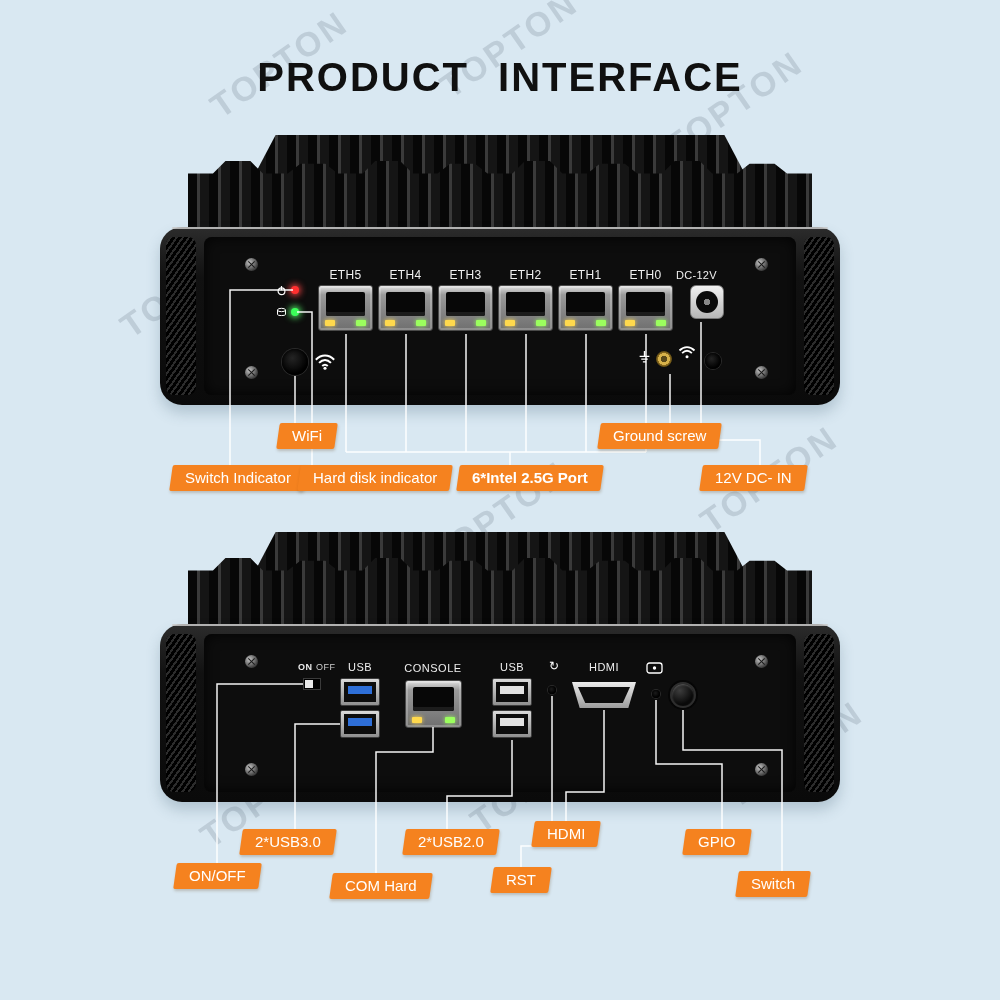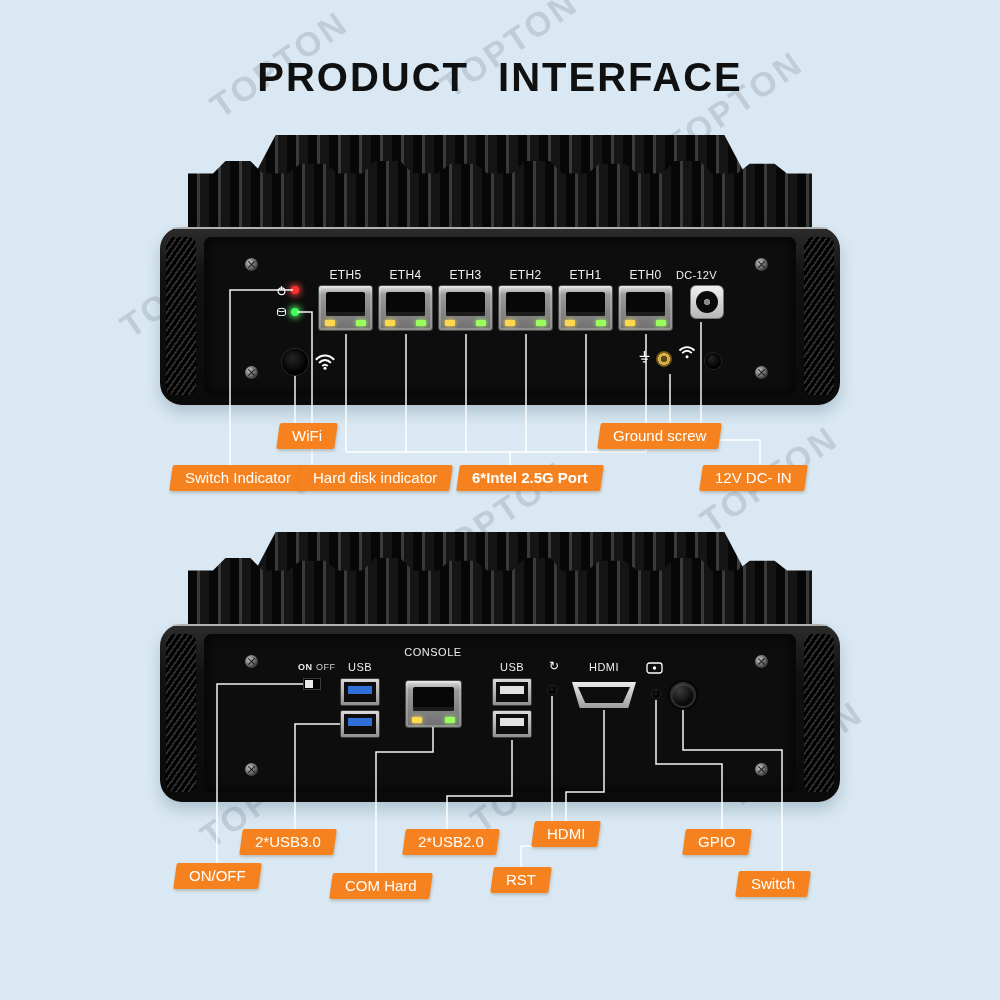--- a/index.html
+++ b/index.html
@@ -233,21 +233,21 @@
       <div class="face"></div>
 
       <span class="screw" style="left:85px;top:31px;"></span>
       <span class="screw" style="left:85px;top:139px;"></span>
       <span class="screw" style="left:595px;top:31px;"></span>
       <span class="screw" style="left:595px;top:139px;"></span>
 
       <span class="blabel" style="left:138px;top:36px;font-size:9px;font-weight:bold;">ON</span>
       <span class="blabel" style="left:156px;top:36px;font-size:9px;color:#cfcfcf;">OFF</span>
       <span class="blabel" style="left:178px;top:36px;width:44px;">USB</span>
-      <span class="blabel" style="left:240px;top:21px;width:66px;">CONSOLE</span>
+      <span class="blabel" style="left:240px;top:37px;width:66px;">CONSOLE</span>
       <span class="blabel" style="left:330px;top:36px;width:44px;">USB</span>
       <span class="reset-glyph" style="left:389px;top:36px;">↻</span>
       <span class="blabel" style="left:420px;top:36px;width:48px;">HDMI</span>
       <svg style="position:absolute;left:486px;top:38px;" width="17" height="12" viewBox="0 0 17 12">
         <rect x="1" y="1" width="15" height="10" rx="2.5" stroke="#fff" stroke-width="1.3" fill="none"></rect>
         <circle cx="8.5" cy="6" r="1.7" fill="#fff"></circle>
       </svg>
 
       <span class="sw-slot" style="left:143px;top:54px;">
           <span class="sw-knob"></span>

